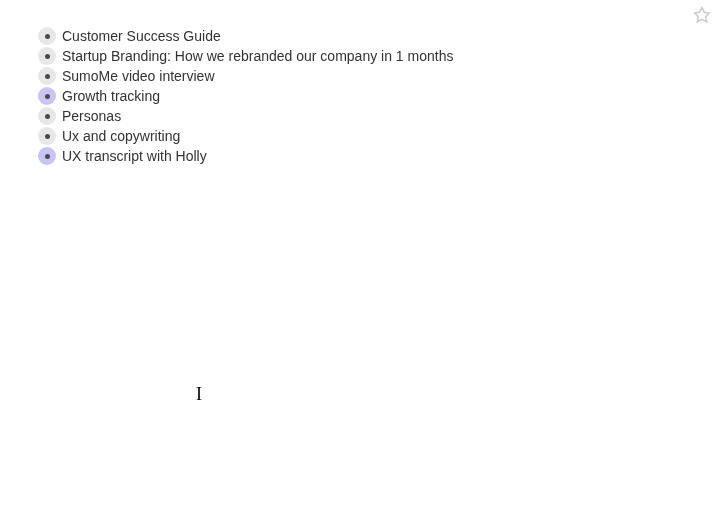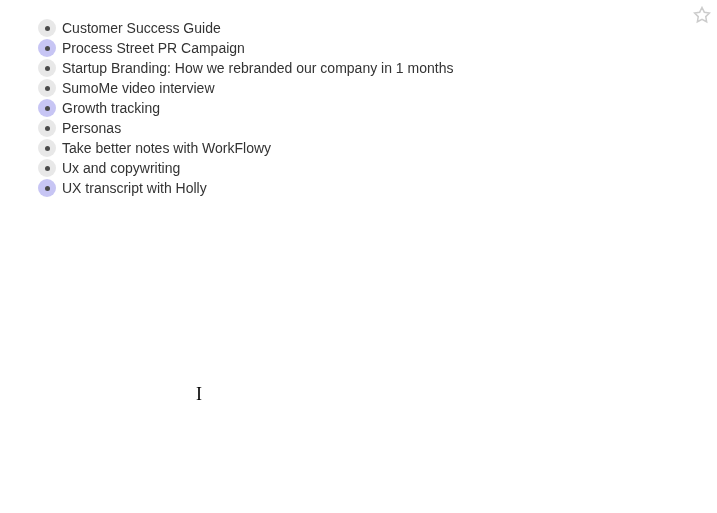--- a/index.html
+++ b/index.html
@@ -23,20 +23,21 @@
       right: 6px;
     }
     .star-icon {
       width: 18px;
       height: 18px;
       cursor: pointer;
     }
     .list-container {
       padding-top: 18px;
       padding-left: 38px;
+      margin-top: 8px;
     }
     .list-item {
       display: flex;
       align-items: center;
       height: 20px;
       margin-bottom: 0px;
       cursor: pointer;
     }
     .bullet {
       width: 18px;
@@ -86,26 +87,20 @@
 </div>
 
 <div class="list-container">
   <div class="list-item">
     <span class="bullet bullet-halo-grey">
         <span class="bullet-dot"></span>
       </span>
     <span class="item-text">Customer Success Guide</span>
   </div>
   <div class="list-item">
-    <span class="bullet bullet-halo-purple">
-        <span class="bullet-dot"></span>
-      </span>
-    <span class="item-text">Process Street PR Campaign</span>
-  </div>
-  <div class="list-item">
     <span class="bullet bullet-halo-grey">
         <span class="bullet-dot"></span>
       </span>
     <span class="item-text">Startup Branding: How we rebranded our company in 1 months</span>
   </div>
   <div class="list-item">
     <span class="bullet bullet-halo-grey">
         <span class="bullet-dot"></span>
       </span>
     <span class="item-text">SumoMe video interview</span>
@@ -119,26 +114,20 @@
   <div class="list-item">
     <span class="bullet bullet-halo-grey">
         <span class="bullet-dot"></span>
       </span>
     <span class="item-text">Personas</span>
   </div>
   <div class="list-item">
     <span class="bullet bullet-halo-grey">
         <span class="bullet-dot"></span>
       </span>
-    <span class="item-text">Take better notes with WorkFlowy</span>
-  </div>
-  <div class="list-item">
-    <span class="bullet bullet-halo-grey">
-        <span class="bullet-dot"></span>
-      </span>
     <span class="item-text">Ux and copywriting</span>
   </div>
   <div class="list-item">
     <span class="bullet bullet-halo-purple">
         <span class="bullet-dot"></span>
       </span>
     <span class="item-text">UX transcript with Holly</span>
   </div>
 </div>
 

